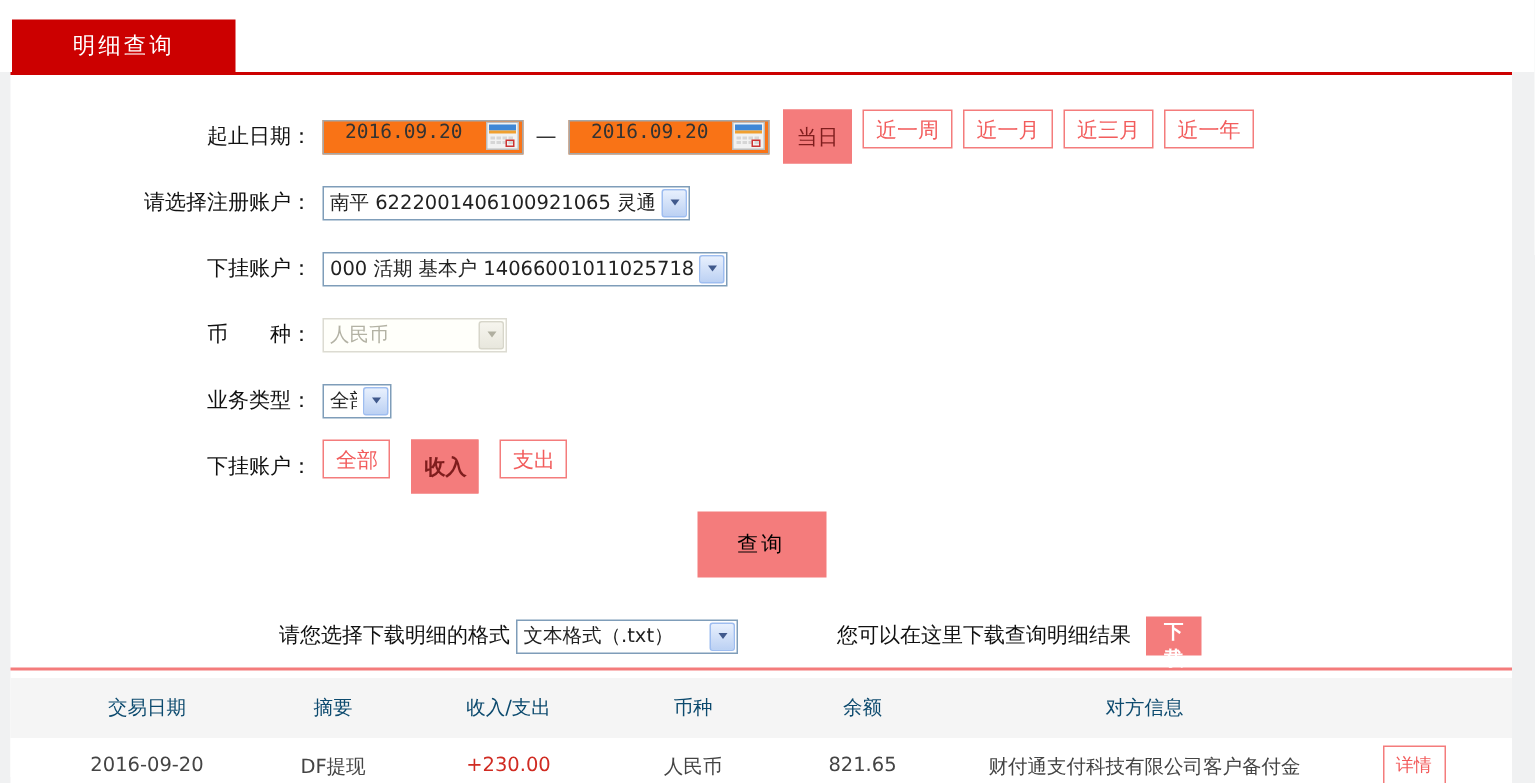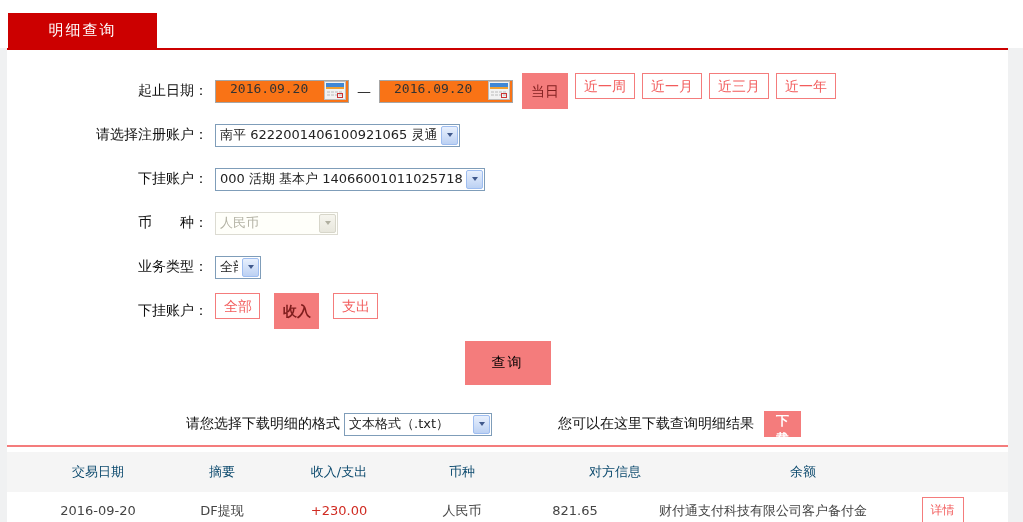--- a/index.html
+++ b/index.html
@@ -225,22 +225,22 @@
   </div>
 
   <div class="pink-divider"></div>
 
   <div class="tbl">
     <div class="tbl-head">
       <div class="c c1">交易日期</div>
       <div class="c c2">摘要</div>
       <div class="c c3">收入/支出</div>
       <div class="c c4">币种</div>
+      <div class="c c5">余额</div>
       <div class="c c6">对方信息</div>
-      <div class="c c5">余额</div>
       <div class="c c7"></div>
     </div>
     <div class="tbl-row">
       <div class="c c1">2016-09-20</div>
       <div class="c c2">DF提现</div>
       <div class="c c3 amount-pos">+230.00</div>
       <div class="c c4">人民币</div>
       <div class="c c5">821.65</div>
       <div class="c c6">财付通支付科技有限公司客户备付金</div>
       <div class="c c7">

